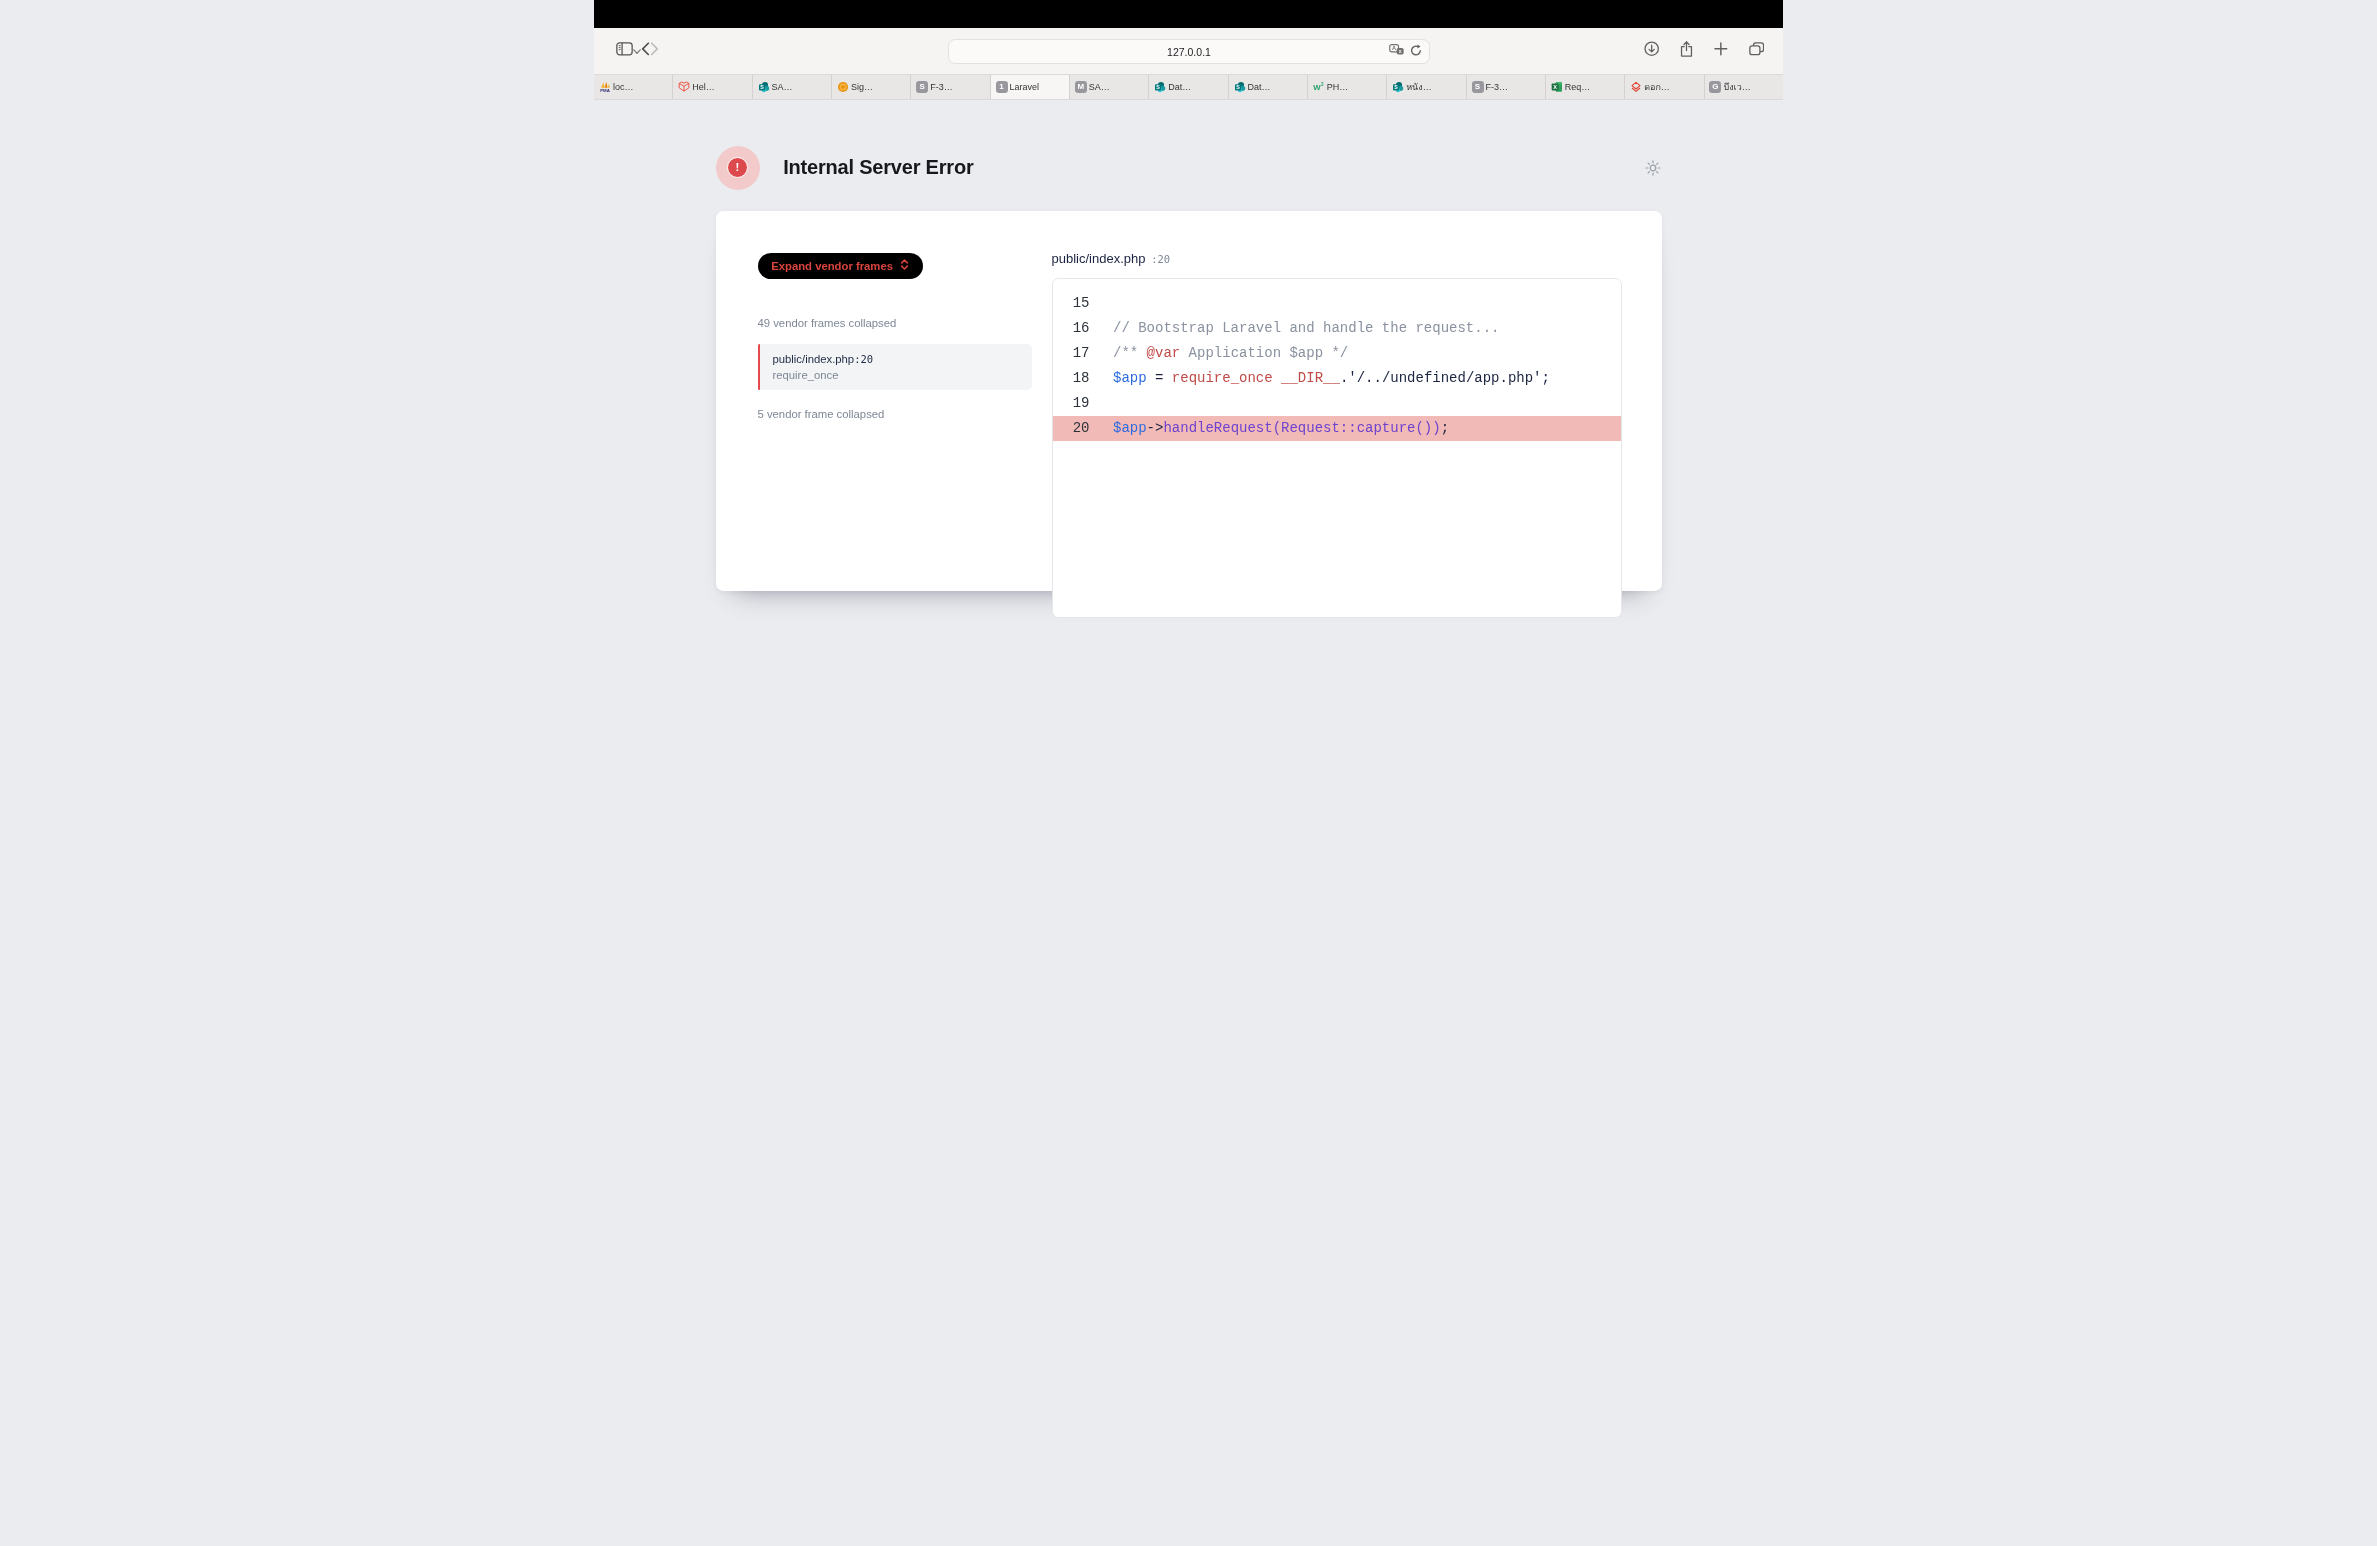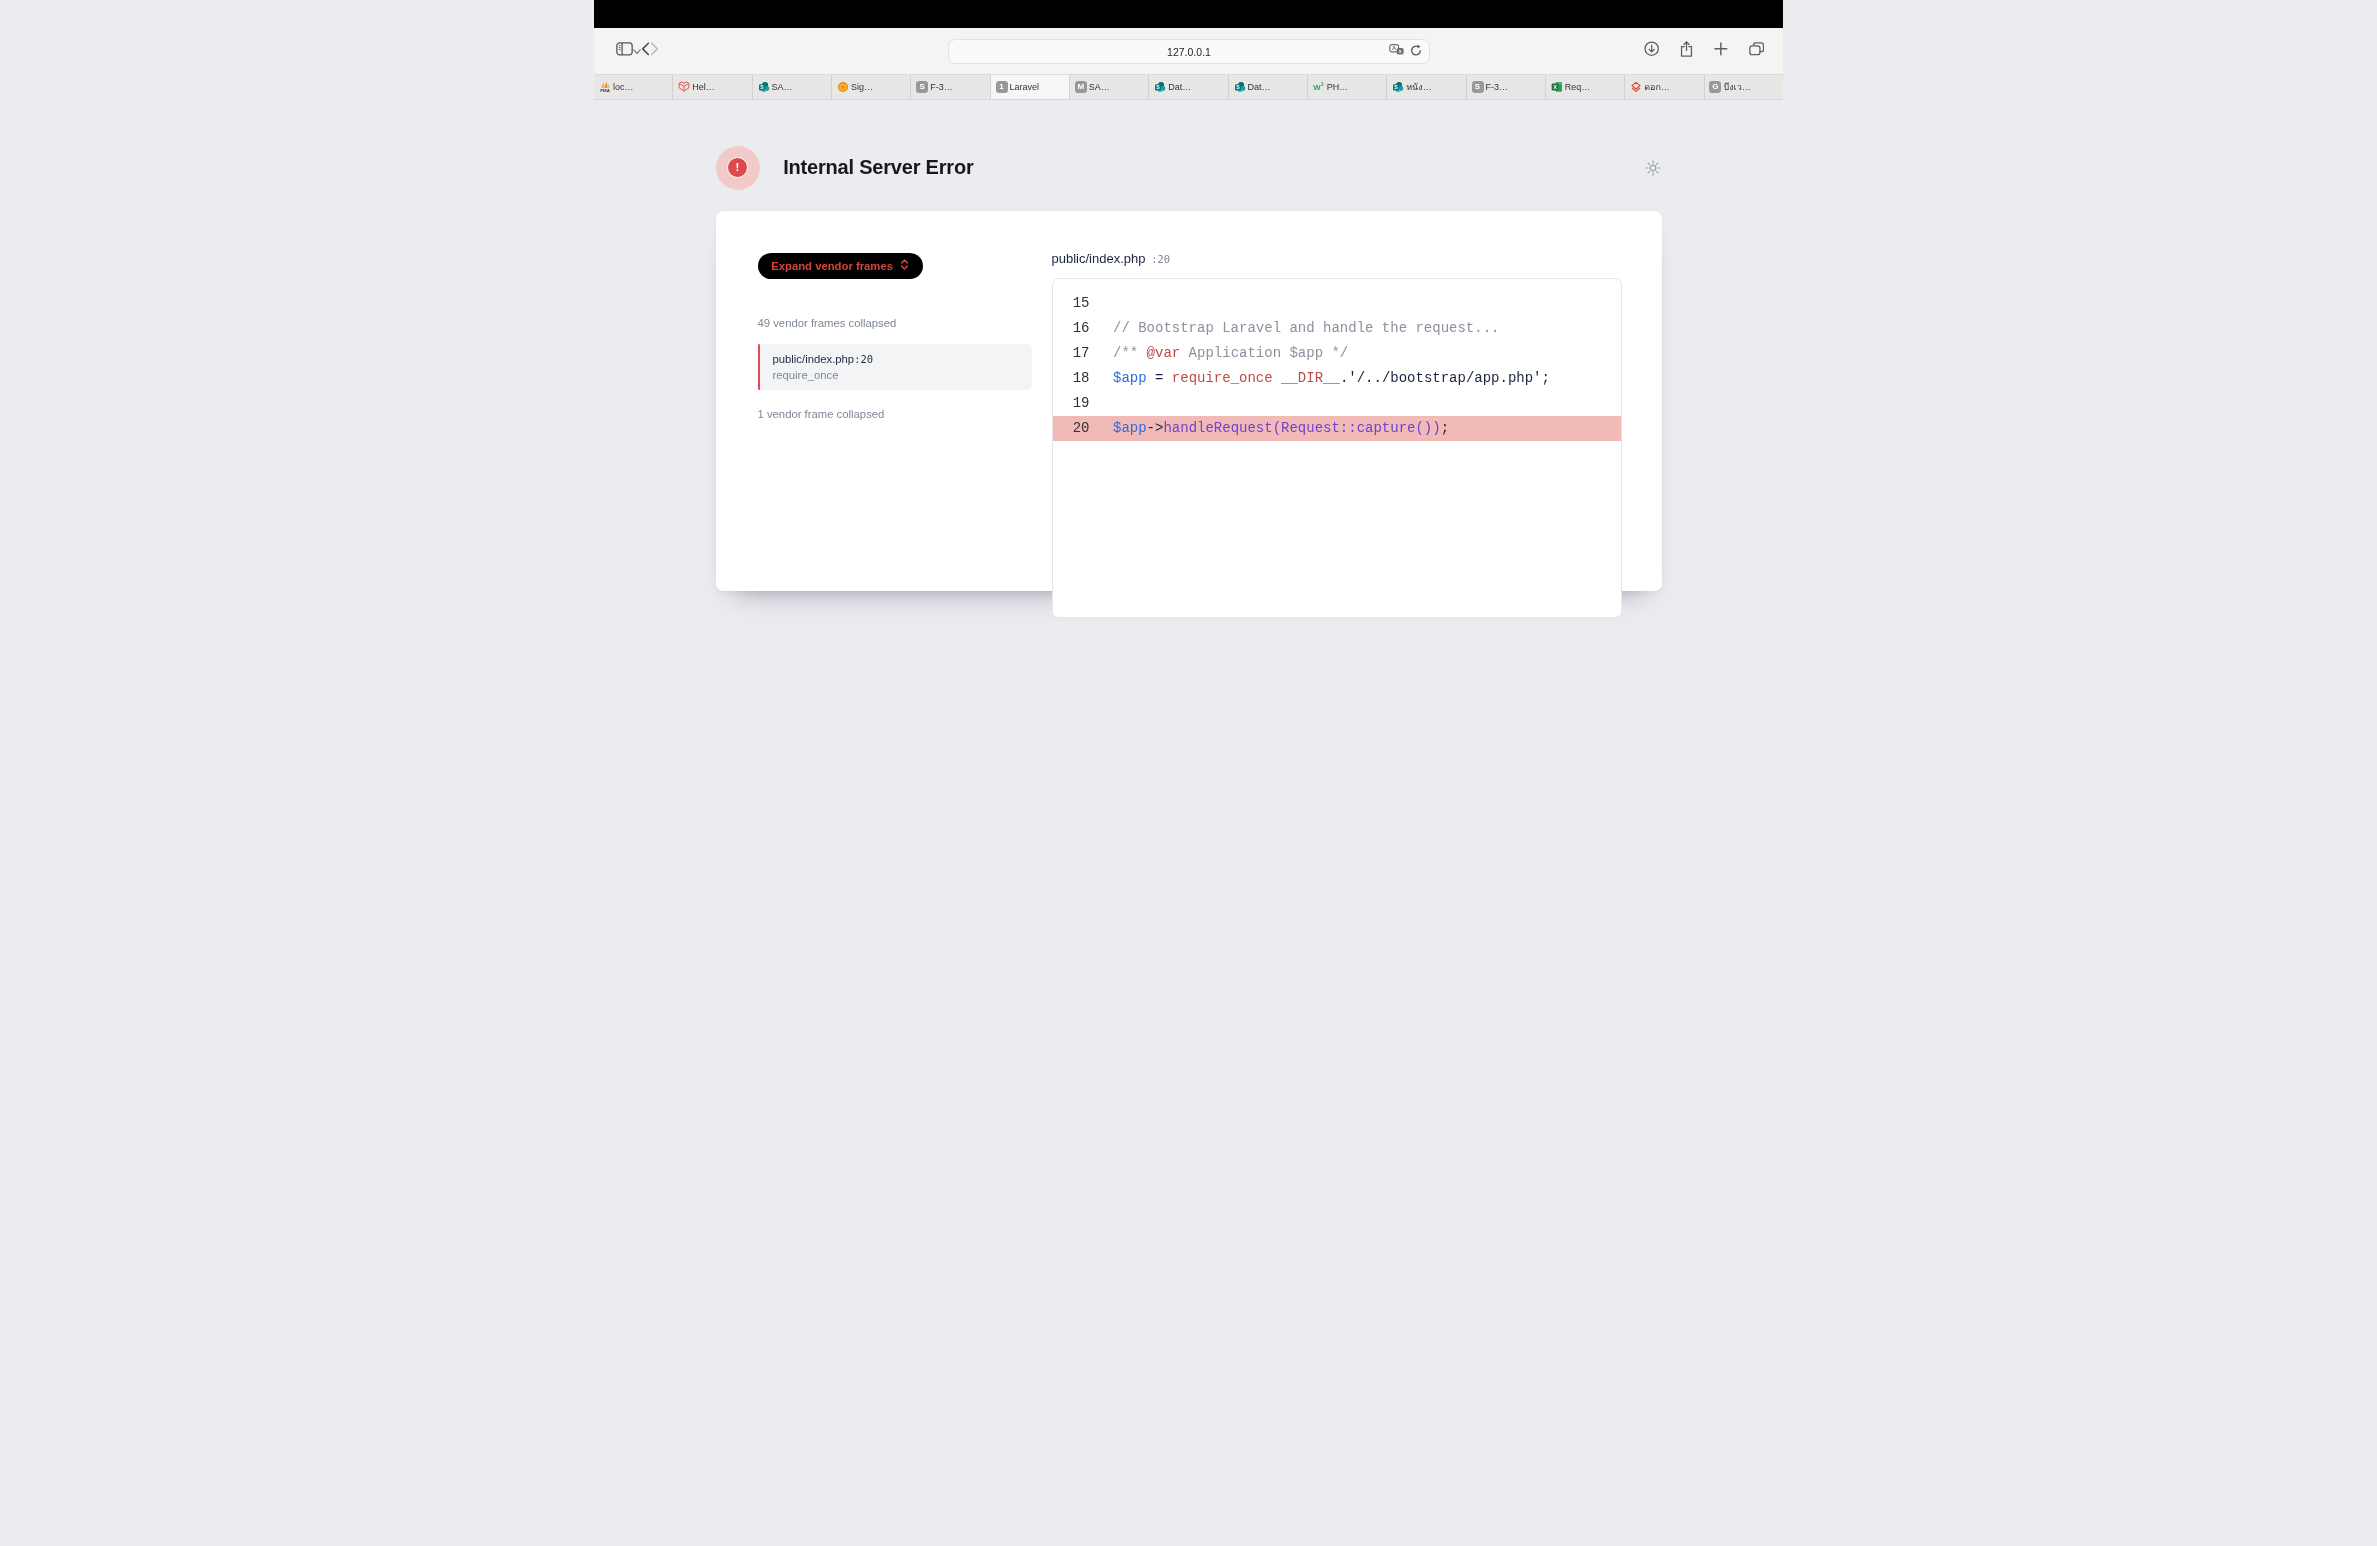--- a/index.html
+++ b/index.html
@@ -349,41 +349,41 @@
                   <path d="M2 6 L5.5 2.5 L9 6"></path>
                   <path d="M2 10 L5.5 13.5 L9 10"></path>
                 </svg>
             </span>
           </button>
           <div class="collapsed-label">49 vendor frames collapsed</div>
           <div class="frame-item">
             <div class="frame-file"><span>public/index.php</span><span class="mono">:20</span></div>
             <div class="frame-method">require_once</div>
           </div>
-          <div class="collapsed-label second">1 vendor frame collapsed</div>
+          <div class="collapsed-label second">5 vendor frame collapsed</div>
         </div>
 
         <div class="right-col">
           <div class="snippet-head"><span>public/index.php</span><span class="mono">:20</span></div>
           <div class="codeblock">
               <div class="code-row">
                 <span class="ln">15</span>
                 <span class="src"></span>
               </div>
               <div class="code-row">
                 <span class="ln">16</span>
                 <span class="src"><span class="seg-comment">// Bootstrap Laravel and handle the request...</span></span>
               </div>
               <div class="code-row">
                 <span class="ln">17</span>
                 <span class="src"><span class="seg-comment">/** </span><span class="seg-red">@var</span><span class="seg-comment"> Application $app */</span></span>
               </div>
               <div class="code-row">
                 <span class="ln">18</span>
-                <span class="src"><span class="seg-blue">$app</span><span class="seg-plain"> = </span><span class="seg-red">require_once</span><span class="seg-plain"> </span><span class="seg-red">__DIR__</span><span class="seg-plain">.'/../bootstrap/app.php';</span></span>
+                <span class="src"><span class="seg-blue">$app</span><span class="seg-plain"> = </span><span class="seg-red">require_once</span><span class="seg-plain"> </span><span class="seg-red">__DIR__</span><span class="seg-plain">.'/../undefined/app.php';</span></span>
               </div>
               <div class="code-row">
                 <span class="ln">19</span>
                 <span class="src"></span>
               </div>
               <div class="code-row hl">
                 <span class="ln">20</span>
                 <span class="src"><span class="seg-blue">$app</span><span class="seg-plain">-&gt;</span><span class="seg-purple">handleRequest(Request::capture())</span><span class="seg-plain">;</span></span>
               </div>
             </div>

